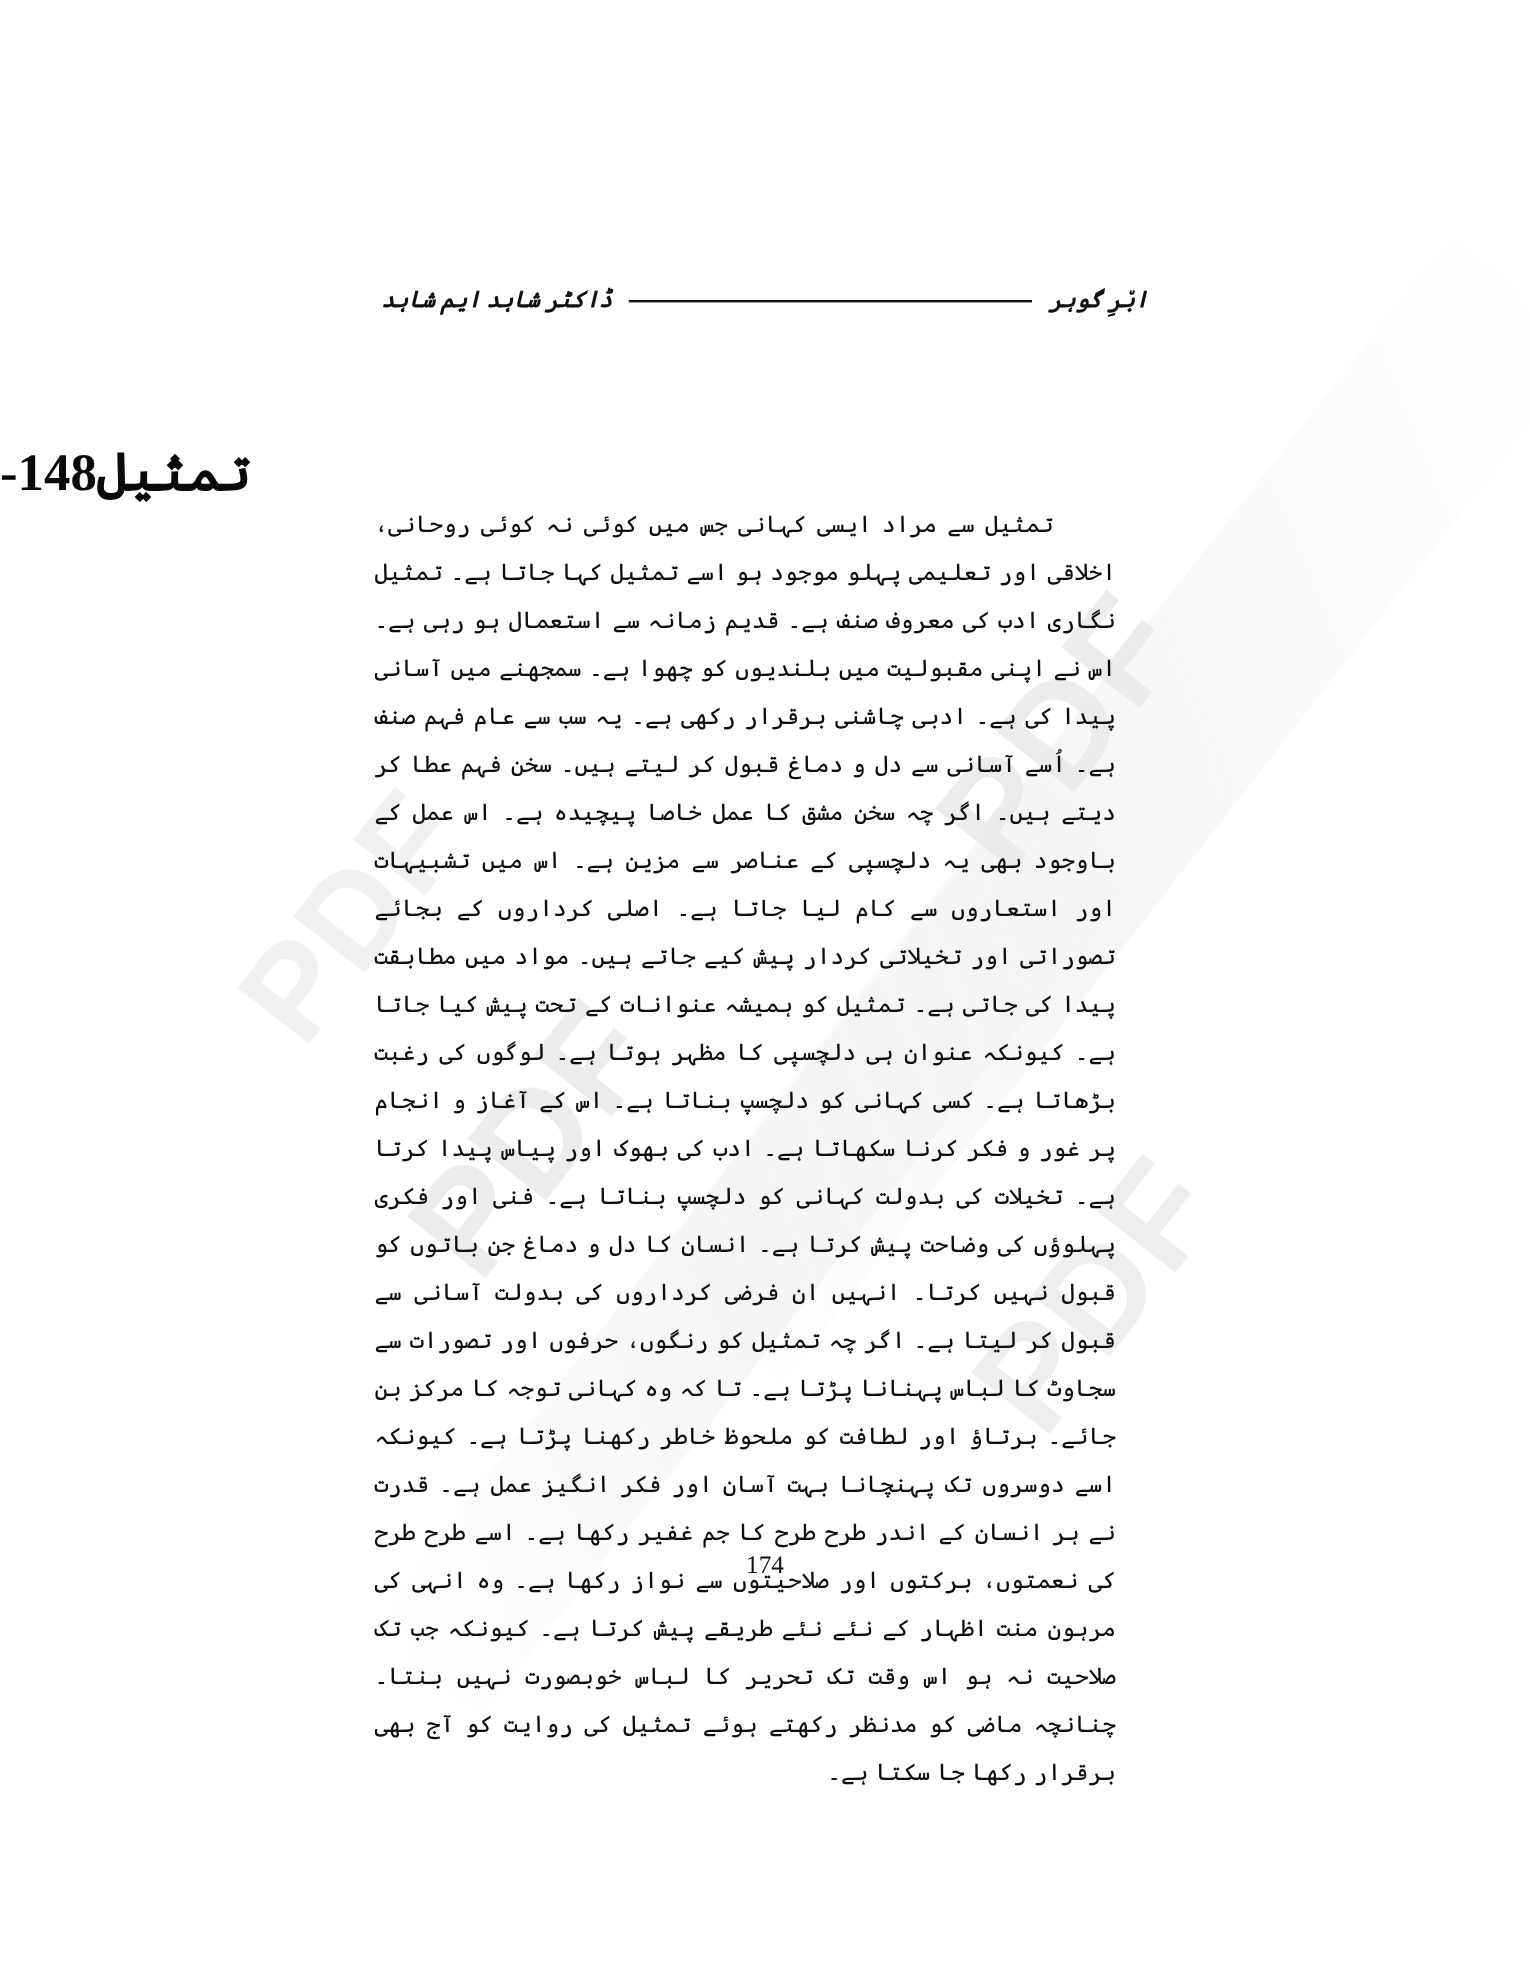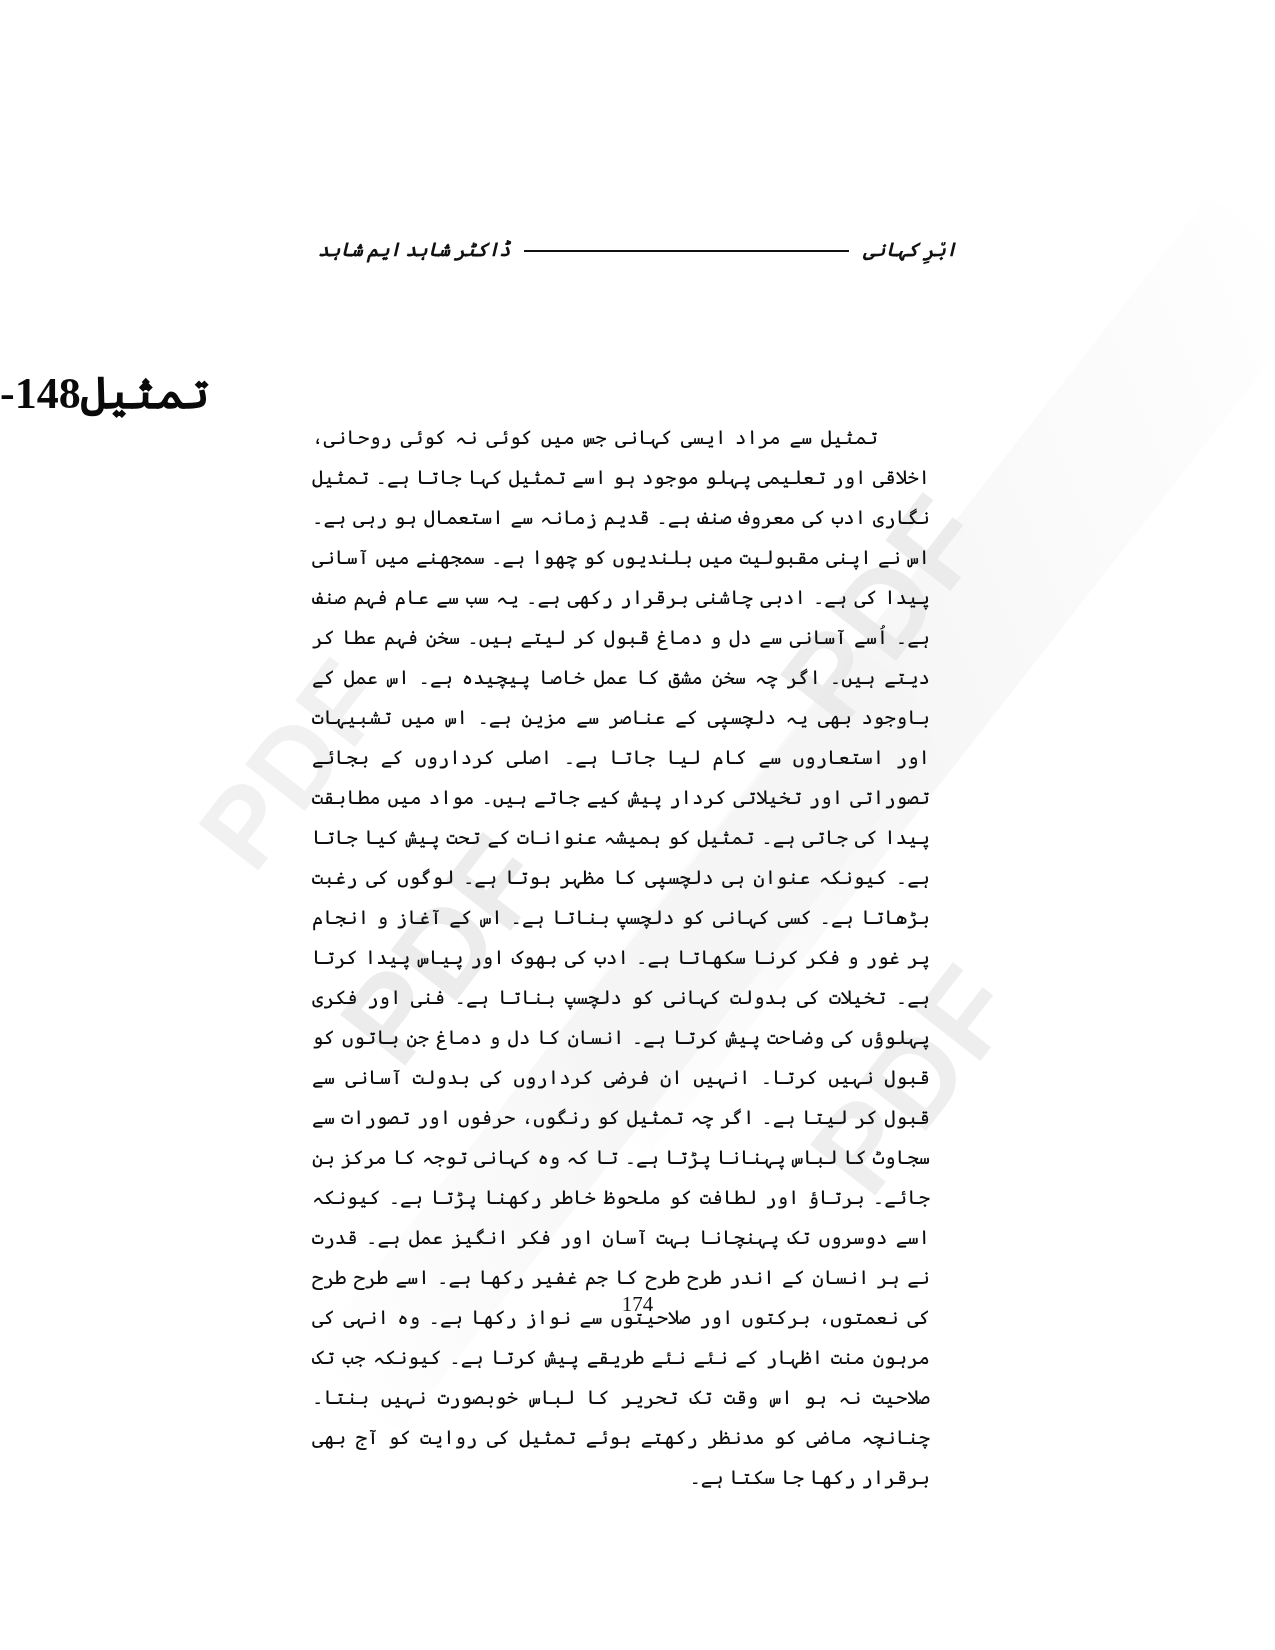--- a/index.html
+++ b/index.html
@@ -150,21 +150,21 @@
     <div class="wm-band band-2"></div>
     <div class="wm wm-1">PDF</div>
     <div class="wm wm-2">PDF</div>
     <div class="wm wm-3">PDF</div>
     <div class="wm wm-4">PDF</div>
   </div>
 
   <div class="content">
 
     <div class="running-head">
-      <div class="head-text head-right">اب٘رِ کہانی</div>
+      <div class="head-text head-right">اب٘رِ گوہر</div>
       <div class="head-rule"></div>
       <div class="head-text head-left">ڈاکٹر شاہد ایم شاہد</div>
     </div>
 
     <h1 class="chapter-title">
       <span class="t-word">تمثیل</span><span class="t-num">148-</span>
     </h1>
 
     <div class="body-wrap">
       <p class="body-par">تمثیل سے مراد ایسی کہانی جس میں کوئی نہ کوئی روحانی، اخلاقی اور تعلیمی پہلو موجود ہو اسے تمثیل کہا جاتا ہے۔ تمثیل نگاری ادب کی معروف صنف ہے۔ قدیم زمانہ سے استعمال ہو رہی ہے۔ اس نے اپنی مقبولیت میں بلندیوں کو چھوا ہے۔ سمجھنے میں آسانی پیدا کی ہے۔ ادبی چاشنی برقرار رکھی ہے۔ یہ سب سے عام فہم صنف ہے۔ اُسے آسانی سے دل و دماغ قبول کر لیتے ہیں۔ سخن فہم عطا کر دیتے ہیں۔ اگر چہ سخن مشق کا عمل خاصا پیچیدہ ہے۔ اس عمل کے باوجود بھی یہ دلچسپی کے عناصر سے مزین ہے۔ اس میں تشبیہات اور استعاروں سے کام لیا جاتا ہے۔ اصلی کرداروں کے بجائے تصوراتی اور تخیلاتی کردار پیش کیے جاتے ہیں۔ مواد میں مطابقت پیدا کی جاتی ہے۔ تمثیل کو ہمیشہ عنوانات کے تحت پیش کیا جاتا ہے۔ کیونکہ عنوان ہی دلچسپی کا مظہر ہوتا ہے۔ لوگوں کی رغبت بڑھاتا ہے۔ کسی کہانی کو دلچسپ بناتا ہے۔ اس کے آغاز و انجام پر غور و فکر کرنا سکھاتا ہے۔ ادب کی بھوک اور پیاس پیدا کرتا ہے۔ تخیلات کی بدولت کہانی کو دلچسپ بناتا ہے۔ فنی اور فکری پہلوؤں کی وضاحت پیش کرتا ہے۔ انسان کا دل و دماغ جن باتوں کو قبول نہیں کرتا۔ انہیں ان فرضی کرداروں کی بدولت آسانی سے قبول کر لیتا ہے۔ اگر چہ تمثیل کو رنگوں، حرفوں اور تصورات سے سجاوٹ کا لباس پہنانا پڑتا ہے۔ تا کہ وہ کہانی توجہ کا مرکز بن جائے۔ برتاؤ اور لطافت کو ملحوظ خاطر رکھنا پڑتا ہے۔ کیونکہ اسے دوسروں تک پہنچانا بہت آسان اور فکر انگیز عمل ہے۔ قدرت نے ہر انسان کے اندر طرح طرح کا جم غفیر رکھا ہے۔ اسے طرح طرح کی نعمتوں، برکتوں اور صلاحیتوں سے نواز رکھا ہے۔ وہ انہی کی مرہون منت اظہار کے نئے نئے طریقے پیش کرتا ہے۔ کیونکہ جب تک صلاحیت نہ ہو اس وقت تک تحریر کا لباس خوبصورت نہیں بنتا۔ چنانچہ ماضی کو مدنظر رکھتے ہوئے تمثیل کی روایت کو آج بھی برقرار رکھا جا سکتا ہے۔</p>

